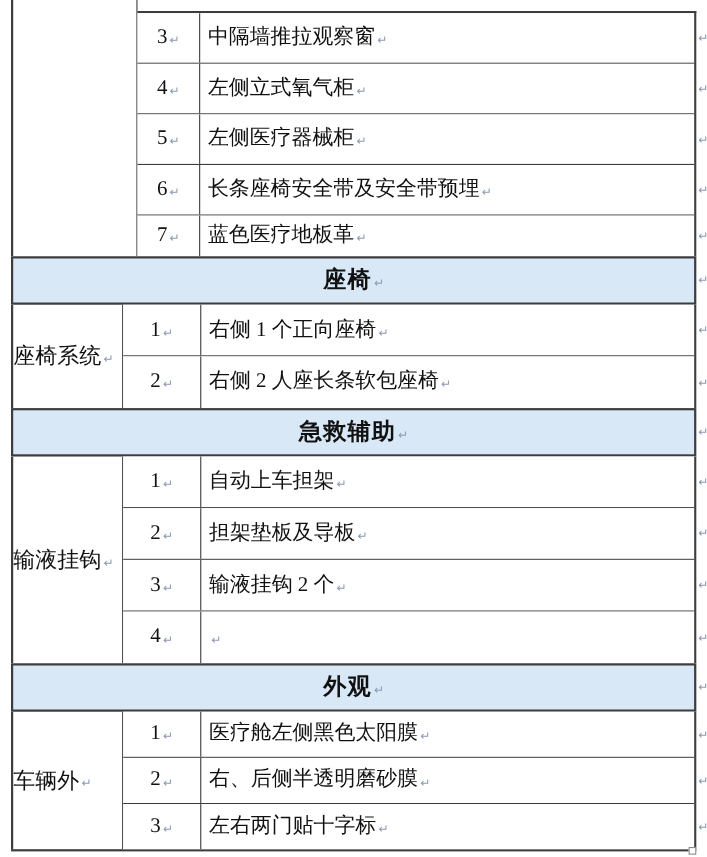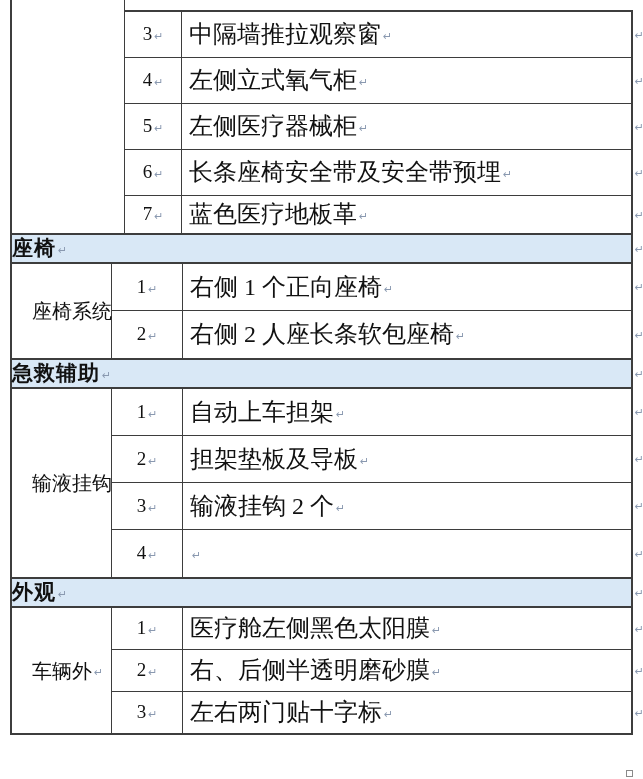--- a/index.html
+++ b/index.html
@@ -5,41 +5,41 @@
   :root { --bc:#3d3d3d; --band:#d9e8f6; --mark:#8a99b0; --ink:#111111; }
   * { box-sizing:border-box; margin:0; padding:0; }
   html,body { width:643px; height:779px; }
   body { background:#ffffff; font-family:"Liberation Serif","DejaVu Serif",serif; color:var(--ink); }
   .page { position:relative; width:643px; height:779px; background:#ffffff; overflow:hidden; }
   .table { position:absolute; left:10px; top:0; width:623px; }
 
   .sec { display:flex; width:100%; }
   .sec.last { border-bottom:2px solid var(--bc); }
   .lcol { border-left:2px solid var(--bc); border-right:1px solid var(--bc);
-          display:flex; align-items:center; justify-content:flex-start;padding-left:20px; }
+          display:flex; align-items:center; justify-content:flex-start; }
   .sec.top  { height:233px; }
   .sec.top .lcol { width:115px; }
   .sec.mid .lcol { width:102px; }
 
   .rowswrap { flex:1; border-right:2px solid var(--bc); }
   .sec.top .rowswrap { margin-top:10px; border-top:2px solid var(--bc); }
 
   .row { display:flex; position:relative; border-bottom:1px solid var(--bc); background:#fff; }
   .rowswrap .row:last-child { border-bottom:none; }
 
   .cell.num { display:flex; align-items:center; justify-content:center; border-right:1px solid var(--bc); }
   .sec.top .cell.num { width:57px; }
   .sec.mid .cell.num { width:71px; }
   .cell.txt { flex:1; display:flex; align-items:center; padding-left:7px; }
 
-  .band { position:relative; width:100%; height:31px; background:var(--band);
-          border:2px solid var(--bc); display:flex; align-items:center; }
+  .band { position:relative; width:100%; height:44px; background:var(--band);
+          border:2px solid var(--bc); display:flex; align-items:center; justify-content:center; }
   .band .t { font-size:21px; font-weight:bold; letter-spacing:1px; }
 
-  .t { font-size:24px; line-height:1.1; white-space:nowrap; }
+  .t { font-size:19px; line-height:1.1; white-space:nowrap; }
   .num .t { font-size:19px; }
   .lcol .t { font-size:20px; }
 
   .mark { font-family:"DejaVu Sans",sans-serif; font-size:11px; color:var(--mark);
           margin-left:2px; line-height:1; position:relative; top:2px; }
   .rowmark { position:absolute; right:-13px; top:50%; transform:translateY(-50%); margin:0; }
 
   .handle { position:absolute; left:626px; top:770px; width:7px; height:7px;
             border:1px solid #8a8a8a; background:#ffffff; }
 </style>

